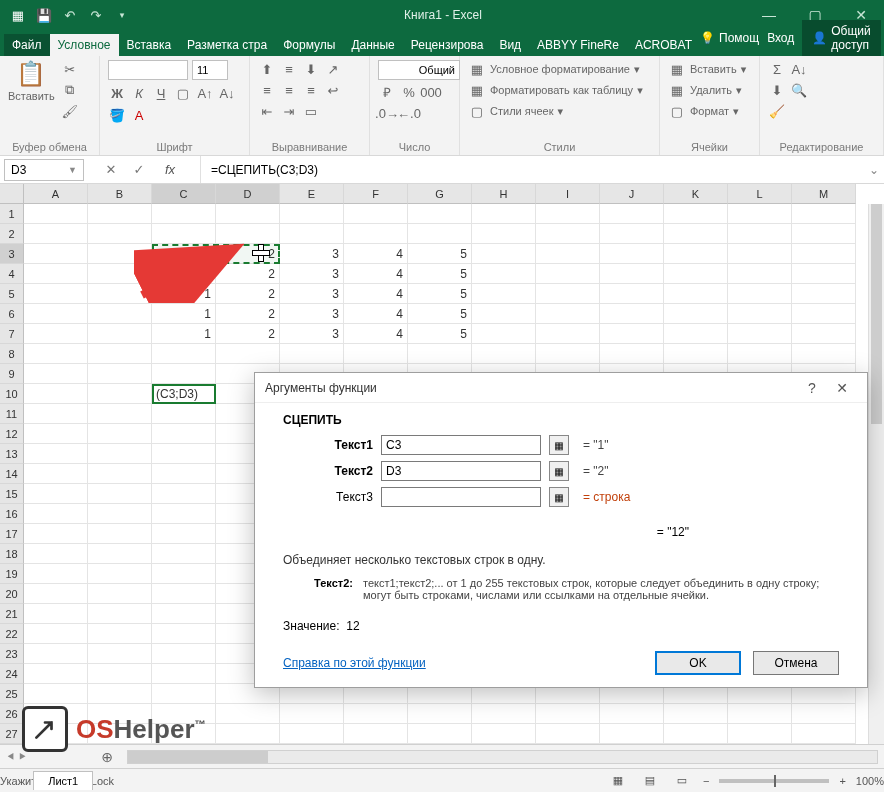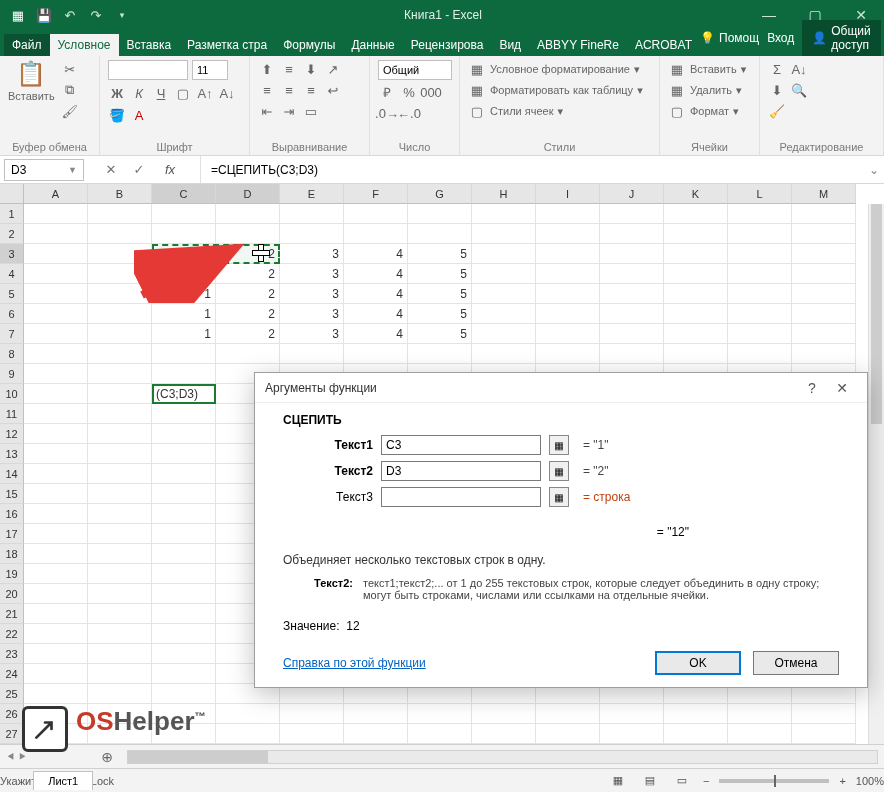--- a/index.html
+++ b/index.html
@@ -101,21 +101,21 @@
 .hscroll .thumb { position: absolute; left: 0; width: 140px; top: 0; bottom: 0; background: #cdcdcd; }
 
 
 .statusbar { height: 24px; background: #f3f3f3; border-top: 1px solid #d0d0d0; display: flex; align-items: center; font-size: 11px; color: #555; padding: 0 0; }
 .statusbar .right { margin-left: auto; display: flex; align-items: center; gap: 10px; }
 .statusbar .viewbtn { width: 22px; height: 18px; border: 1px solid transparent; display: flex; align-items: center; justify-content: center; }
 .statusbar .zoom-track { width: 110px; height: 4px; background: #c0c0c0; position: relative; }
 .statusbar .zoom-thumb { position: absolute; left: 50%; top: -4px; width: 2px; height: 12px; background: #666; }
 
 
-.watermark { position: absolute; left: 22px; top: 706px; display: flex; gap: 8px; pointer-events: none; }
+.watermark { position: absolute; left: 22px; top: 706px; display: flex; align-items: center; gap: 8px; pointer-events: none; }
 .watermark .sq { width: 46px; height: 46px; border: 3px solid #333; border-radius: 6px; display: flex; align-items: center; justify-content: center; background: #fff; }
 .watermark .sq svg { width: 26px; height: 26px; }
 .watermark .txt { font-size: 26px; font-weight: bold; font-family: Georgia, serif; }
 .watermark .os { color: #c63a2a; }
 .watermark .help { color: #555; }
 .watermark .tm { font-size: 11px; vertical-align: super; color: #444; }
 
 .vscroll { position: absolute; right: 0; top: 20px; bottom: 0; width: 16px; background: #f0f0f0; border-left: 1px solid #ddd; }
 .vscroll .thumb { position: absolute; top: 0; height: 220px; left: 2px; right: 2px; background: #cdcdcd; }
 </style>
@@ -215,21 +215,21 @@
       <div class="row">
           <span class="icn">⇤</span>
           <span class="icn">⇥</span>
           <span class="icn">▭</span>
         </div>
     </div>
     <div class="label">Выравнивание</div>
   </div>
   <div class="rgroup" style="width:90px">
     <div class="content stack">
-      <input class="input-sm" style="width: 74px;" value="Общий">
+      <input class="input-sm" style="width: 82px; text-align: right;" value="Общий">
       <div class="row">
           <span class="icn">₽</span>
           <span class="icn">%</span>
           <span class="icn">000</span>
         </div>
       <div class="row">
           <span class="icn">.0→</span>
           <span class="icn">←.0</span>
         </div>
     </div>

